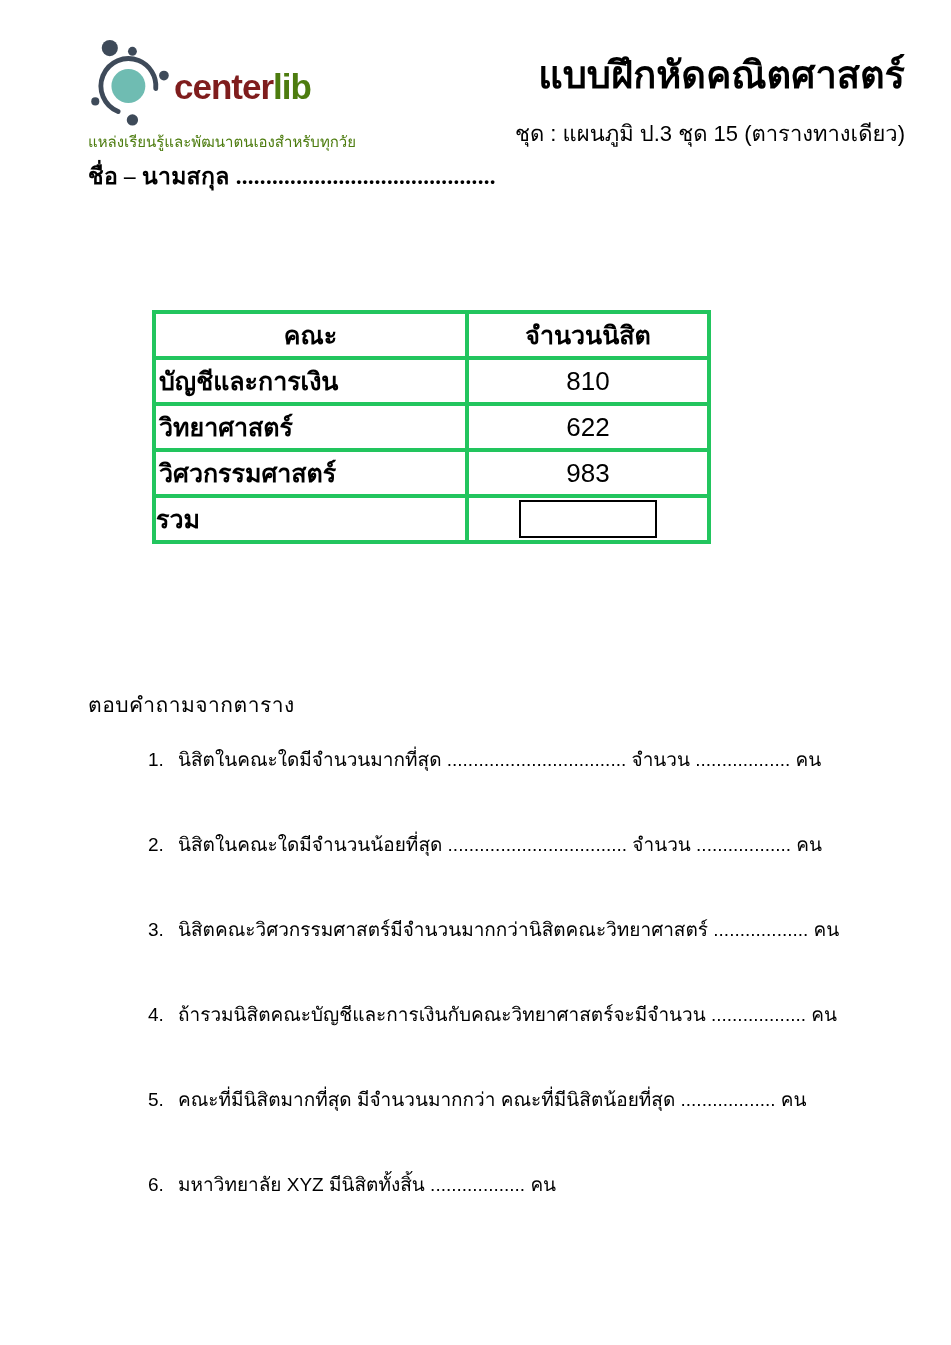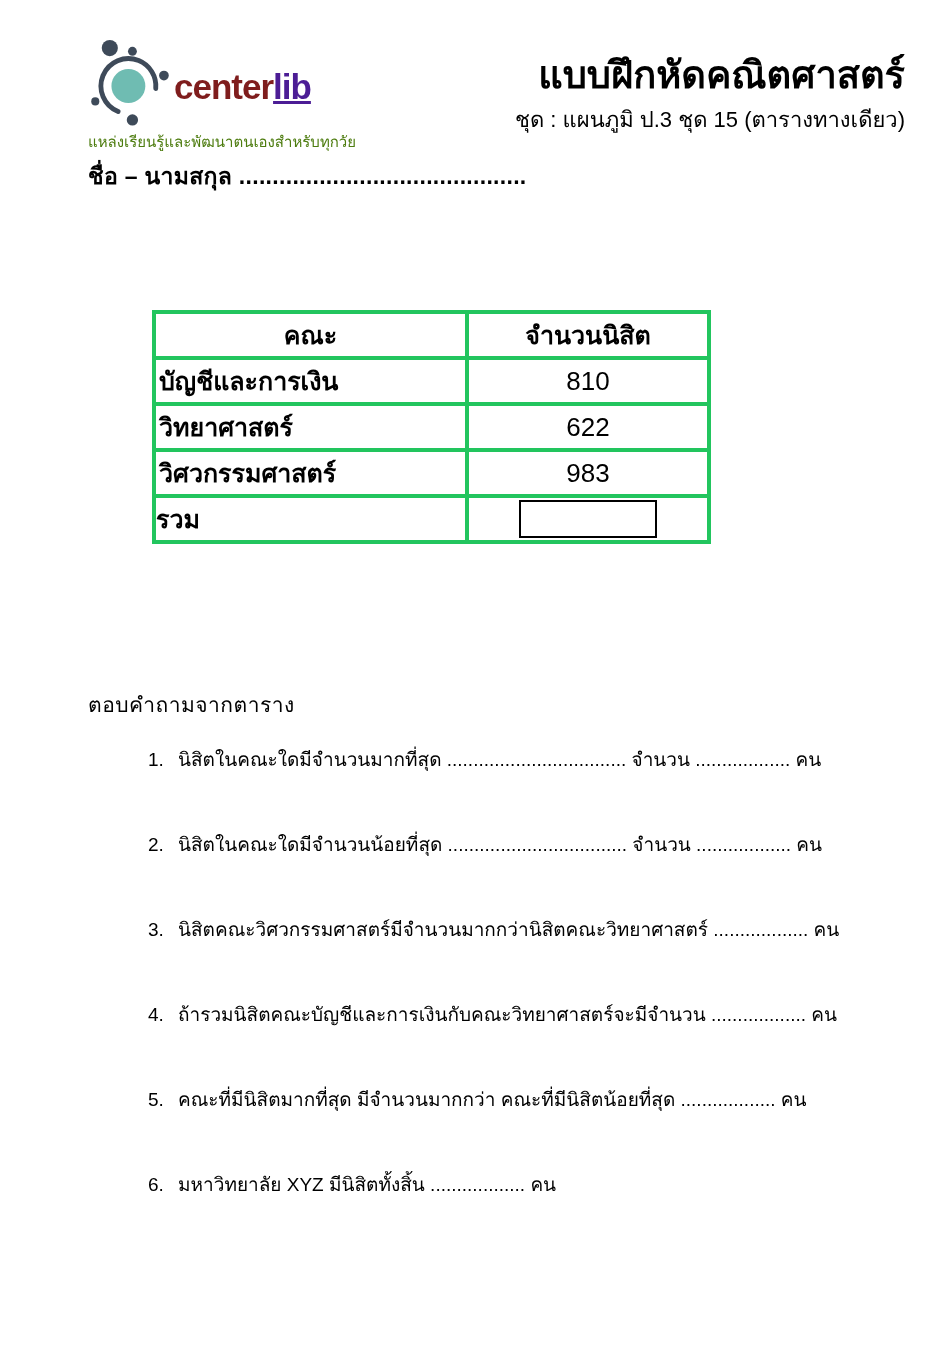--- a/index.html
+++ b/index.html
@@ -21,21 +21,21 @@
   .logo-icon { width: 84px; height: 92px; flex: 0 0 auto; }
   .brand-text {
     font-size: 35px;
     font-weight: 700;
     letter-spacing: -1px;
     line-height: 1;
     margin-left: 2px;
     margin-top: 8px;
   }
   .brand-first  { color: #7f1d1d; margin-top: 13px; }
-  .brand-second { color: #4c1d95; text-decoration: underline; }
+  .brand-second { color: #4d7c0f; }
   .brand-tagline {
     margin-top: 2px;
     font-size: 15px;
     color: #4d7c0f;
     white-space: nowrap;
   }
 
   .title-block {
     position: absolute;
     top: 52px;
@@ -43,31 +43,32 @@
     text-align: right;
   }
   .doc-title {
     font-size: 38px;
     font-weight: 700;
     line-height: 1.25;
   }
   .doc-subtitle {
     font-size: 22px;
     font-weight: 400;
-    margin-top: 2px;
+    margin-top: 16px;
   }
 
   
   .name-line {
     position: absolute;
     left: 88px;
     top: 158px;
     font-size: 23px;
     font-weight: 600;
     letter-spacing: 0.3px;
+    font-family: Liberation Serif, serif;
   }
 
   
   .table-title {
     position: absolute;
     left: 88px;
     top: 246px;
     font-size: 25px;
     font-weight: 700;
   }

